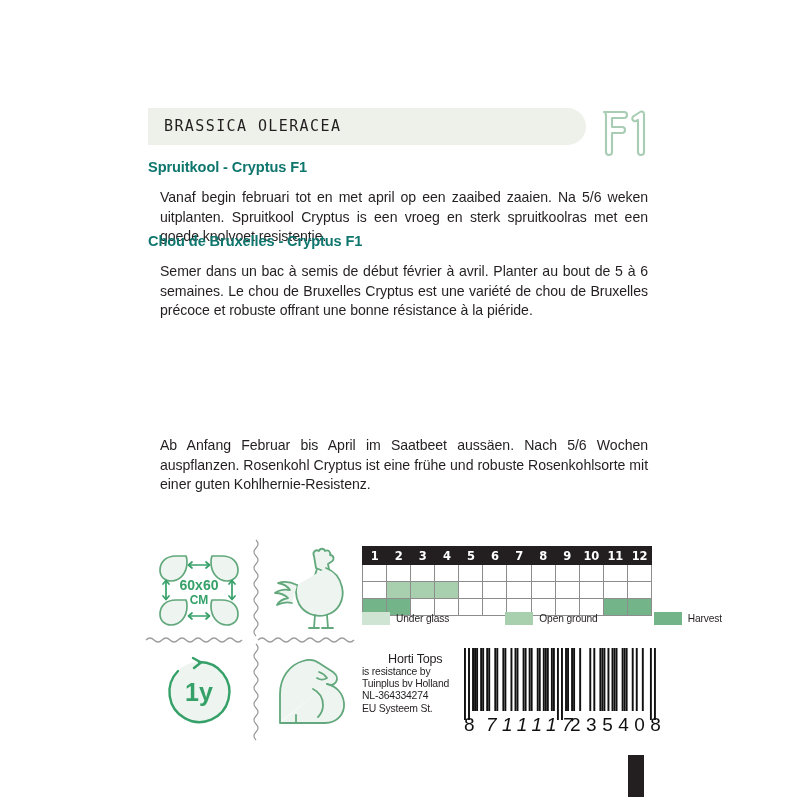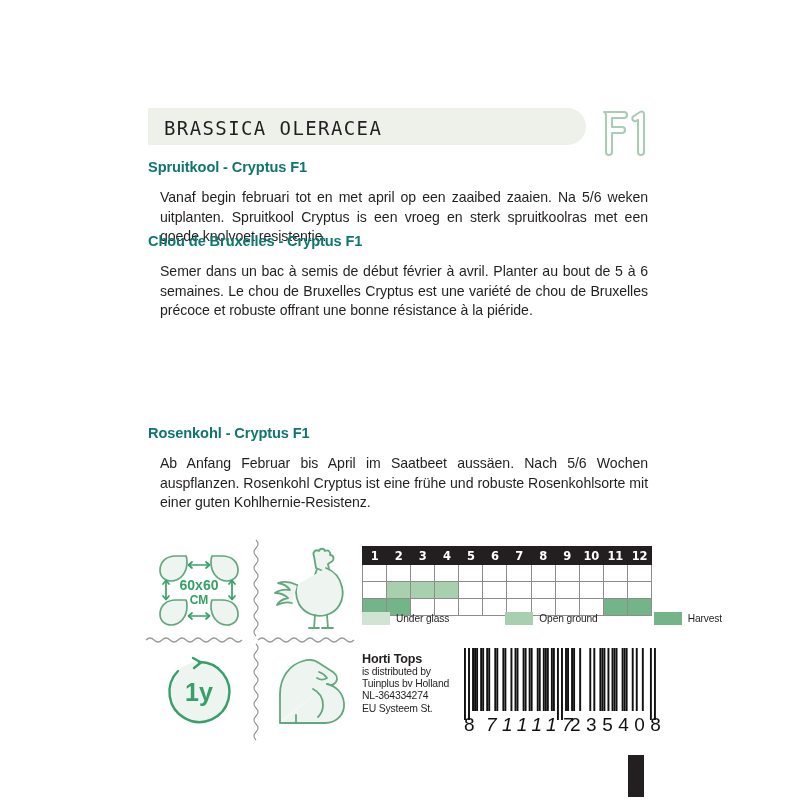--- a/index.html
+++ b/index.html
@@ -14,21 +14,21 @@
   
   .header-row{position:absolute;left:148px;top:108px;width:505px;height:38px;}
   .header-band{
     position:absolute;left:0;top:0;width:438px;height:37px;
     background:#edf1ea;
     border-top-right-radius:19px;border-bottom-right-radius:19px;
   }
   .header-title{
     position:absolute;left:16px;top:9px;
     font-family:"DejaVu Sans Mono", monospace;
-    font-size:19px;letter-spacing:1.4px;color:#231f20;
+    font-size:15px;letter-spacing:1.4px;color:#231f20;
     font-weight:400;white-space:nowrap;text-align:right;
   }
   .f1-logo{position:absolute;left:448px;top:-4px;width:58px;height:56px;}
 
   
   .lang{position:absolute;left:148px;width:512px;}
   .lang-title{
     font-size:14.6px;font-weight:bold;color:#0f766e;
     margin:0 0 1px 0;line-height:18px;letter-spacing:-0.1px;
   }
@@ -67,22 +67,22 @@
   }
   .legend{position:absolute;left:216px;top:72px;width:292px;
     display:flex;align-items:center;font-size:10.2px;color:#231f20;gap:28px;}
   .legend-item{display:flex;align-items:center;}
   .sw{width:28px;height:13px;display:inline-block;margin-right:6px;}
   .lg-label{white-space:nowrap;letter-spacing:-0.1px;}
   .lg-gap{width:17px;}
 
   
   .company{position:absolute;left:216px;top:112px;width:120px;}
-  .company-name{font-size:12.6px;font-weight:bold;color:#231f20;line-height:14px;
-    letter-spacing:-0.2px;}
+  .company-name{font-size:12.6px;font-weight:normal;color:#231f20;line-height:14px;
+    letter-spacing:-0.2px;margin-left:26px;}
   .company-line{font-size:10.4px;color:#231f20;line-height:12.2px;letter-spacing:-0.2px;}
 
   .barcode-wrap{position:absolute;left:318px;top:108px;width:192px;height:92px;}
   .bc-digits{position:absolute;left:0;top:66px;width:192px;
     font-family:"Liberation Sans", sans-serif;
     font-size:19px;letter-spacing:1px;color:#111;}
 
   .corner-mark{position:absolute;left:628px;top:755px;width:16px;height:42px;background:#231f20;}
   svg{display:block;overflow:visible;}
 </style>
@@ -109,21 +109,20 @@
     <div class="lang-body">Vanaf begin februari tot en met april op een zaaibed zaaien. Na 5/6 weken uitplanten. Spruitkool Cryptus is een vroeg en sterk spruitkoolras met een goede knolvoet resistentie.</div>
   </div>
 
   <div class="lang" id="blk-fr">
     <div class="lang-title">Chou de Bruxelles - Cryptus F1</div>
     <div class="lang-body">Semer dans un bac à semis de début février à avril. Planter au bout de 5 à 6 semaines. Le chou de Bruxelles Cryptus est une variété de chou de Bruxelles précoce et robuste offrant une bonne résistance à la piéride.</div>
   </div>
 
 
   <div class="lang" id="blk-de">
-    <div class="lang-title">Rosenkohl - Cryptus F1</div>
     <div class="lang-body">Ab Anfang Februar bis April im Saatbeet aussäen. Nach 5/6 Wochen auspflanzen. Rosenkohl Cryptus ist eine frühe und robuste Rosenkohlsorte mit einer guten Kohlhernie-Resistenz.</div>
   </div>
 
   <div class="bottom">
 
     <div class="divider-v" style="left:104px;top:0px;height:96px;">
       <svg width="12" height="96" viewBox="0 0 12 96">
           <path d="M6 0 q4 4 0 8 q-4 4 0 8 q4 4 0 8 q-4 4 0 8 q4 4 0 8 q-4 4 0 8 q4 4 0 8 q-4 4 0 8 q4 4 0 8 q-4 4 0 8 q4 4 0 8 q-4 4 0 8" fill="none" stroke="#9b9b9b" stroke-width="1.2"></path>
         </svg>
     </div>
@@ -279,21 +278,21 @@
         </div>
         <div class="lg-gap"></div>
         <div class="legend-item">
           <span class="sw" style="background: rgb(116, 180, 137);"></span>
           <span class="lg-label">Harvest</span>
         </div>
       </div>
 
     <div class="company">
       <div class="company-name">Horti Tops</div>
-      <div class="company-line">is distributed by</div>
+      <div class="company-line">is resistance by</div>
       <div class="company-line">Tuinplus bv Holland</div>
       <div class="company-line">NL-364334274</div>
       <div class="company-line">EU Systeem St.</div>
     </div>
 
     <div class="barcode-wrap">
       <svg id="bc-svg" width="192" height="72" viewBox="0 0 192 72" aria-hidden="true">
           <rect x="0.00" y="0" width="1.92" height="72" fill="#111"></rect>
           <rect x="4.04" y="0" width="1.92" height="72" fill="#111"></rect>
           <rect x="8.08" y="0" width="1.92" height="63" fill="#111"></rect>

